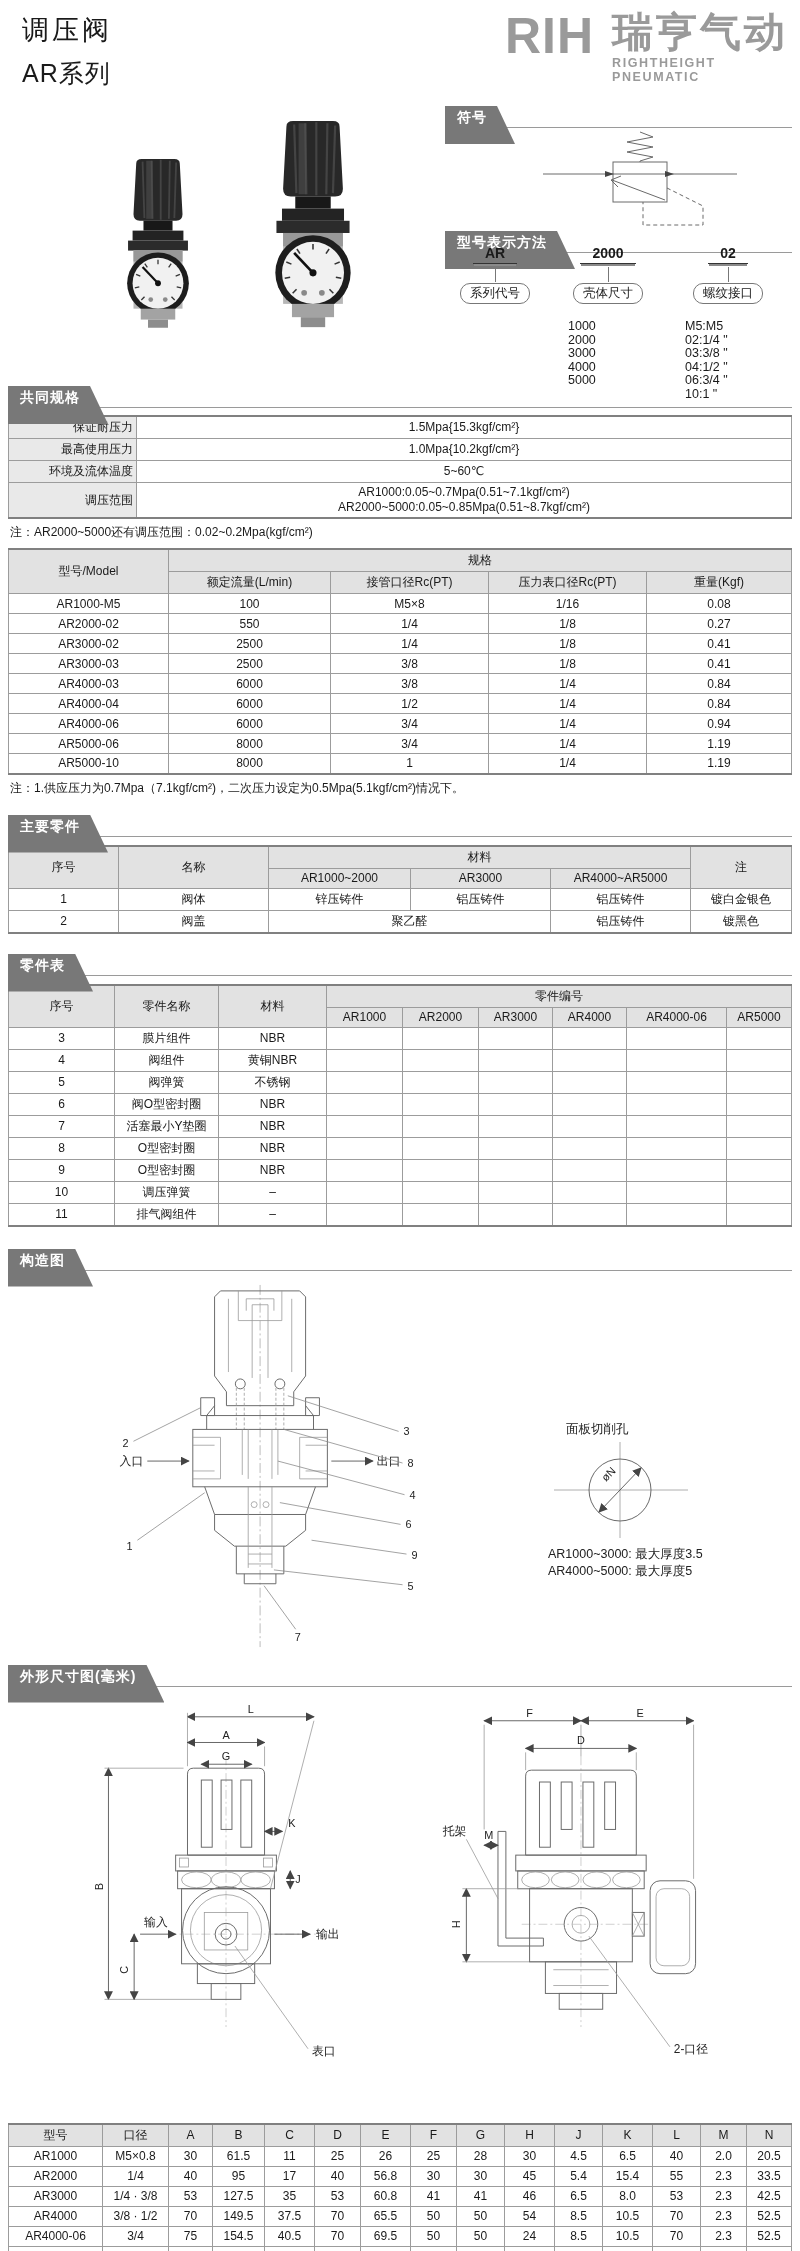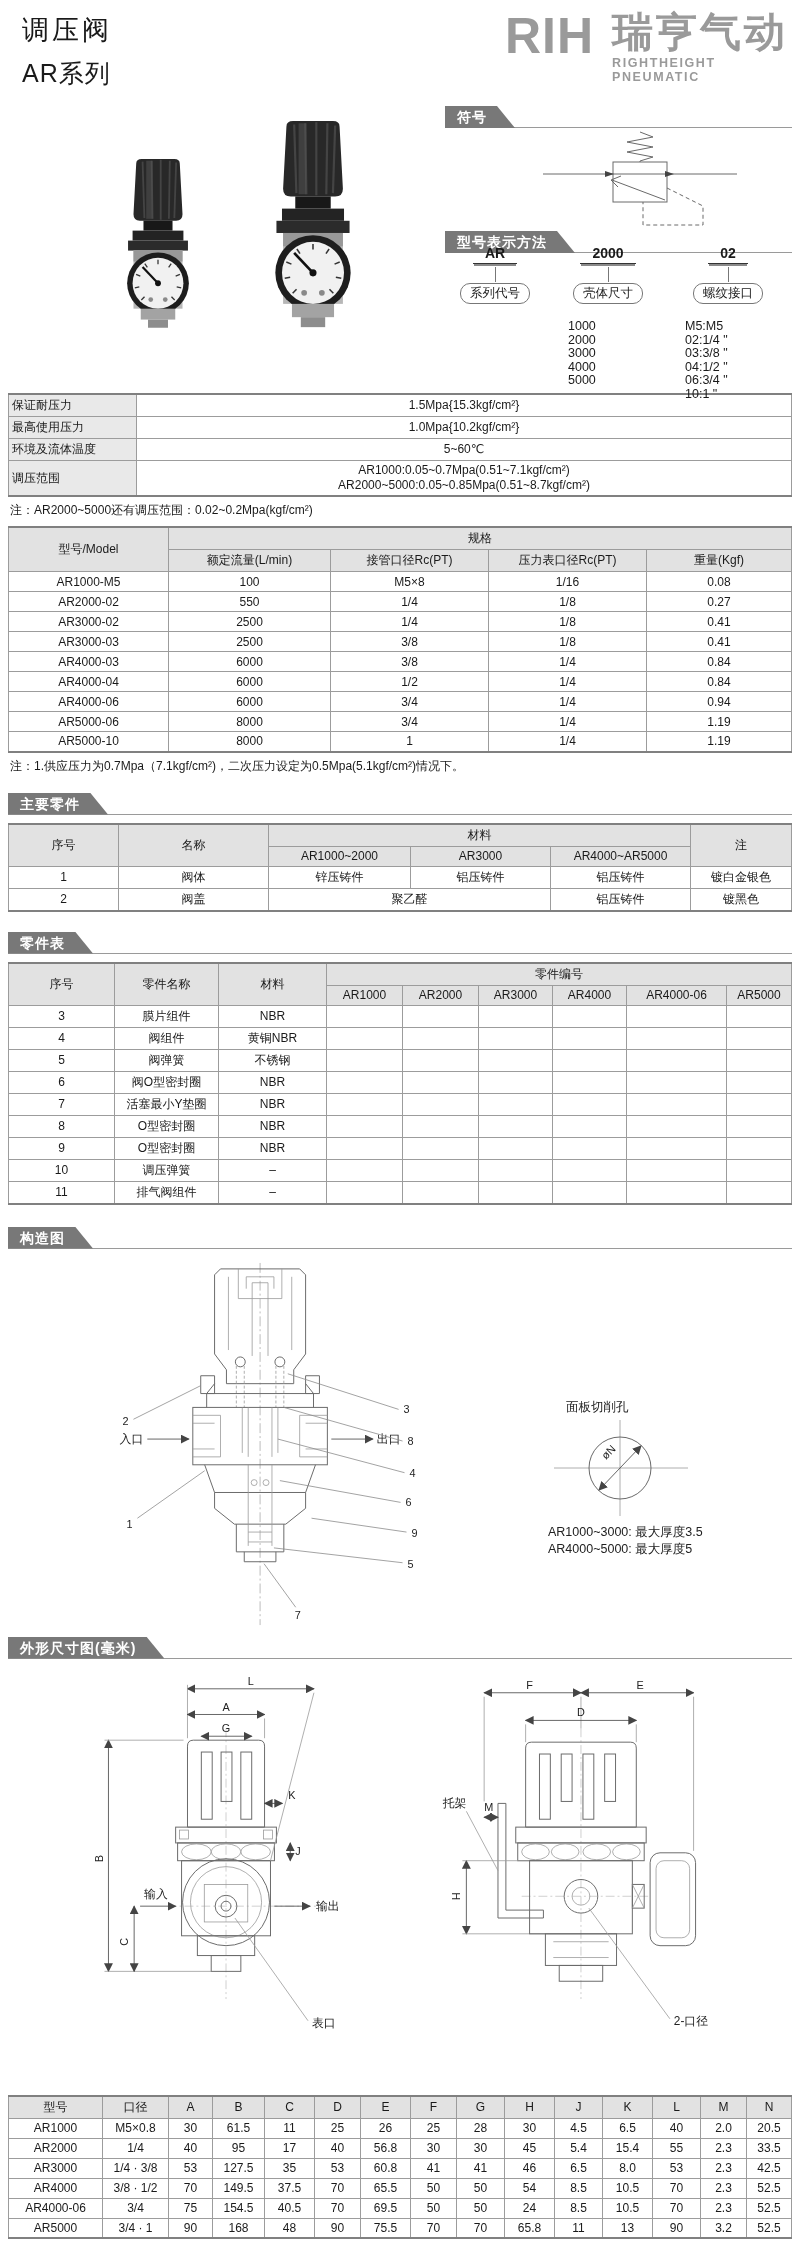--- a/index.html
+++ b/index.html
@@ -3,21 +3,21 @@
 <meta charset="utf-8">
 <style>
   * { margin:0; padding:0; box-sizing:border-box; }
   html,body { width:800px; background:#fff; }
   body { font-family:"Liberation Sans","DejaVu Sans",sans-serif; color:#1a1a1a; }
   .page { position:relative; width:800px; height:2251px; overflow:hidden; background:#fff; }
 
   
   .sec-head { position:relative; height:22px; border-bottom:1px solid #9a9a9a; }
   .sec-head .badge{
-    display:inline-block; height:22px; line-height:22px;
+    display:inline-block; height:38px; line-height:22px;
     background:#787878; color:#fff; font-size:14px; font-weight:bold;
     padding:0 28px 0 12px; letter-spacing:1px;
     clip-path:polygon(0 0, calc(100% - 18px) 0, 100% 100%, 0 100%);
   }
   .flow { padding:0 8px; }
   .flow .sec-head { margin-top:0; }
 
   
   .top { position:relative; height:386px; }
   .abs { position:absolute; }
@@ -35,21 +35,21 @@
   .mc-pill { display:inline-block; border:1px solid #777; border-radius:10px; font-size:12.5px;
              padding:1px 9px; margin-top:1px; white-space:nowrap; }
   .mc-list { text-align:left; font-size:12.5px; line-height:13.5px; margin-top:16px; }
 
   
   table { border-collapse:collapse; width:784px; table-layout:fixed; }
   th,td { border:1px solid #9c9c9c; font-size:12px; font-weight:normal; text-align:center;
           padding:2px 3px; height:20px; color:#1a1a1a; }
   th { background:#e2e2e2; }
   .tbl { border-top:2px solid #808080; border-bottom:2px solid #808080; }
-  .lbl { background:#e9e9e9; text-align:left; }
+  .lbl { background:#e9e9e9; text-align:right; }
   .note { font-size:12px; margin:5px 0 0 2px; }
   .two-line div { line-height:15px; }
 
   
   .draw-wrap { position:relative; }
   svg text { font-family:"Liberation Sans","DejaVu Sans",sans-serif; }
   .ln  { stroke:#6a6a6a; fill:none; stroke-width:1; }
   .lnt { stroke:#9a9a9a; fill:none; stroke-width:0.8; }
   .dim { stroke:#555; fill:none; stroke-width:0.9; }
   .lab { font-size:11px; fill:#222; }
@@ -166,20 +166,23 @@
             <div>03:3/8 "</div>
             <div>04:1/2 "</div>
             <div>06:3/4 "</div>
             <div>10:1 "</div>
           </div>
       </div>
     </div>
   </div>
 
   <div class="flow">
+    <div class="sec-head">
+      <span class="badge">共同规格</span>
+    </div>
     <table class="tbl" style="margin-top:7px">
       <colgroup>
           <col style="width:128px">
           <col>
         </colgroup>
       <tbody>
 
           <tr>
             <td class="lbl">保证耐压力</td>
             <td class="two-line">
@@ -571,21 +574,21 @@
           <circle class="ln" cx="72" cy="52" r="31"></circle>
           <line class="dim" x1="51" y1="74" x2="93" y2="30" marker-start="url(#arr)" marker-end="url(#arr)"></line>
           <text class="lab" font-size="10" transform="rotate(-45 58 44)" x="58" y="44">øN</text>
         </svg>
         <div class="panel-note">AR1000~3000: 最大厚度3.5</div>
         <div class="panel-note">AR4000~5000: 最大厚度5</div>
       </div>
     </div>
   </div>
 
-  <div class="flow" style="margin-top:6px">
+  <div class="flow" style="margin-top:12px">
     <div class="sec-head">
       <span class="badge">外形尺寸图(毫米)</span>
     </div>
     <div class="draw-wrap" style="height:428px">
 
       <svg class="abs" style="left:55px;top:14px" width="330" height="410" viewBox="0 0 330 415">
         <line x1="163" y1="56" x2="163" y2="330" stroke="#bbb" stroke-width="0.7" stroke-dasharray="9 3 2 3"></line>
         <line x1="104" y1="236" x2="256" y2="236" stroke="#bbb" stroke-width="0.7" stroke-dasharray="9 3 2 3"></line>
 
         <path class="ln" d="M124,74 Q124,68 130,68 H196 Q202,68 202,74 V156 H124 Z"></path>

